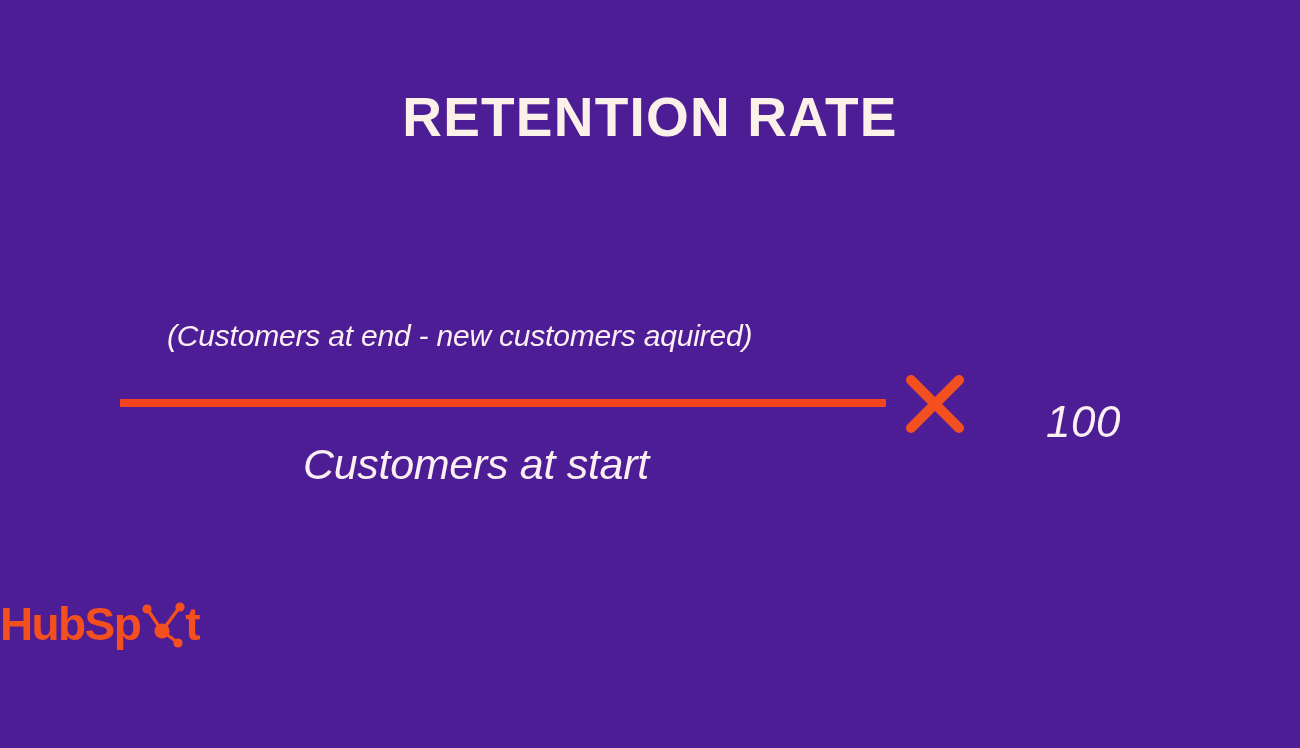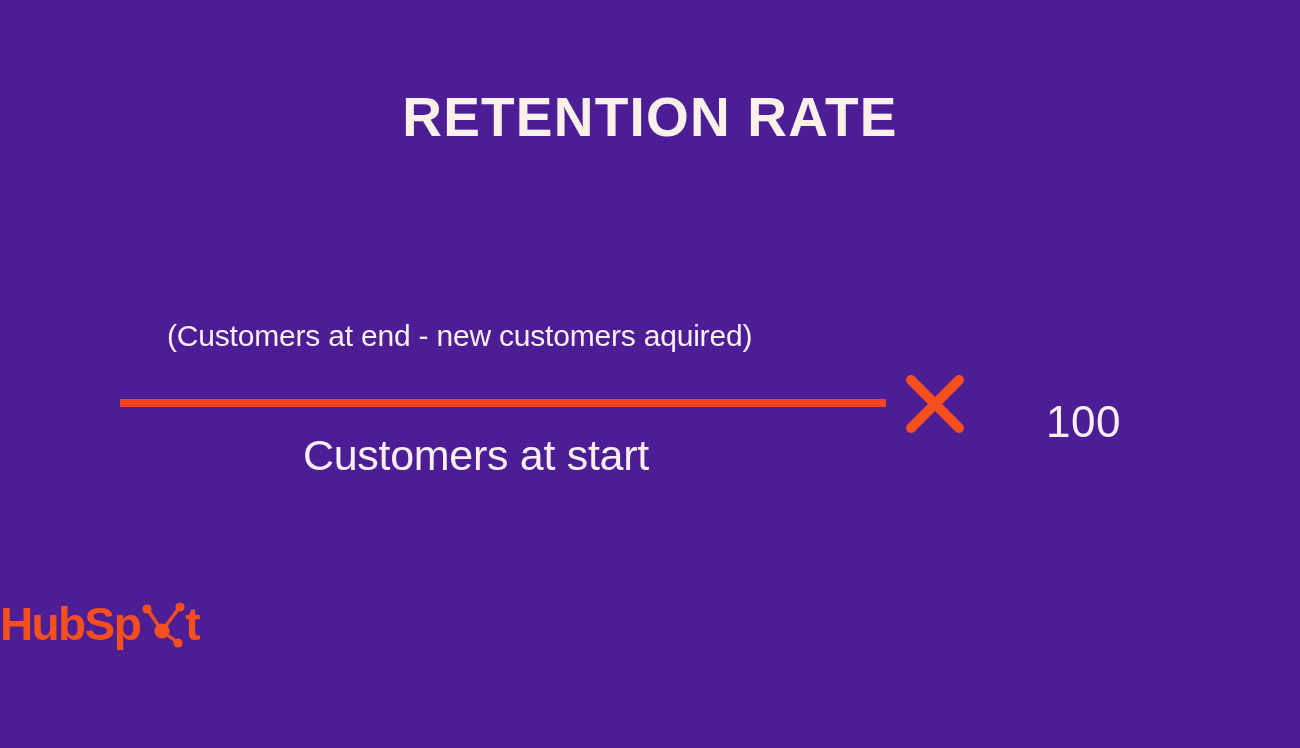--- a/index.html
+++ b/index.html
@@ -36,20 +36,21 @@
     white-space: nowrap;
   }
 
   
   #formula {
     position: absolute;
     left: 0;
     top: 300px;
     width: 1140px;
     height: 210px;
+    font-style: italic;
   }
 
   #numerator {
     position: absolute;
     left: 167px;
     top: 16px;
     font-size: 30px;
     font-weight: normal;
     color: #fbeff2;
     white-space: nowrap;
@@ -63,21 +64,21 @@
     top: 99px;
     width: 766px;
     height: 8px;
     background: #f4441e;
     border-radius: 1px;
   }
 
   #denominator {
     position: absolute;
     left: 303px;
-    top: 129px;
+    top: 138px;
     font-size: 43px;
     font-weight: normal;
     color: #fbeff2;
     white-space: nowrap;
     line-height: 52px;
     letter-spacing: -0.3px;
   }
 
   #times-icon {
     position: absolute;

